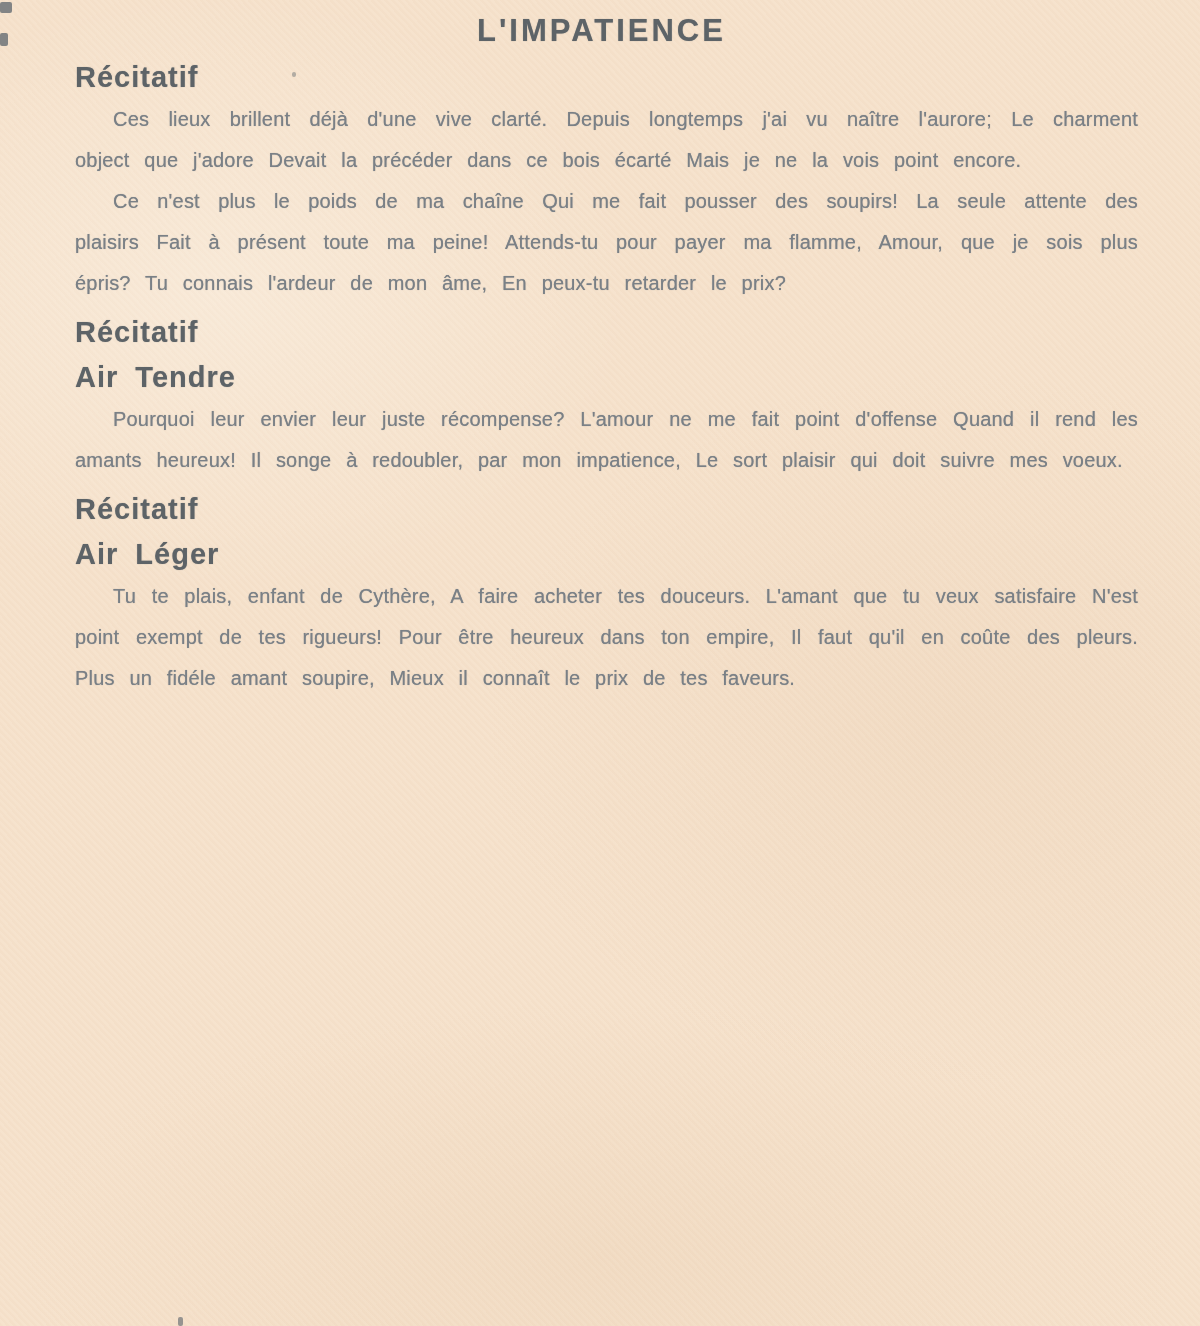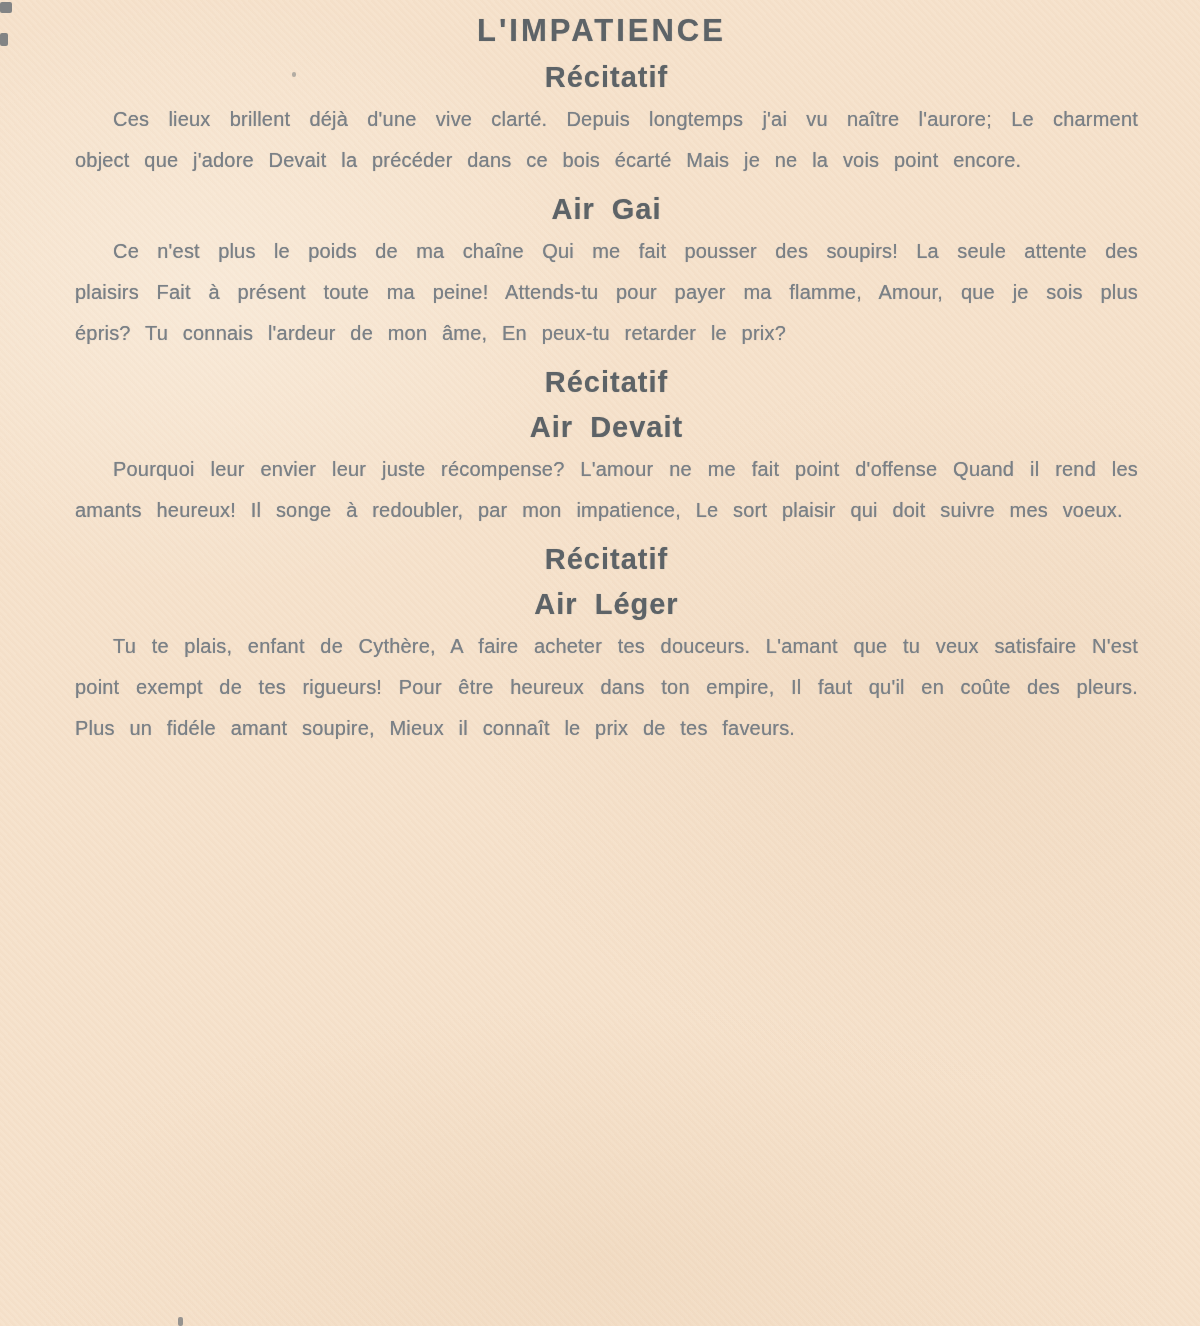--- a/index.html
+++ b/index.html
@@ -42,21 +42,20 @@
   }
   .section h2 {
     font-size: 29px;
     font-weight: bold;
     color: var(--ink-dark);
     line-height: 33px;
     letter-spacing: 1px;
     word-spacing: 8px;
     margin: 12px 0 5px 0;
     text-shadow: 0 0 1px rgba(93,99,103,0.5);
-    text-align: center;
   }
   .section p {
     font-size: 20px;
     color: var(--ink);
     line-height: 41px;
     text-align: justify;
     text-indent: 38px;
     word-spacing: 9px;
     letter-spacing: 0.2px;
     text-shadow: 0 0 0.8px rgba(122,128,134,0.8);
@@ -79,30 +78,29 @@
 <div class="page">
 
   <h1 class="title">L'IMPATIENCE</h1>
 
   <div class="section">
     <h2>Récitatif</h2>
     <p>Ces lieux brillent déjà d'une vive clarté. Depuis longtemps j'ai vu naître l'aurore; Le charment object que j'adore Devait la précéder dans ce bois écarté Mais je ne la vois point encore.</p>
   </div>
 
   <div class="section">
-    <h2>Air Gai</h2>
     <p>Ce n'est plus le poids de ma chaîne Qui me fait pousser des soupirs! La seule attente des plaisirs Fait à présent toute ma peine! Attends-tu pour payer ma flamme, Amour, que je sois plus épris? Tu connais l'ardeur de mon âme, En peux-tu retarder le prix?</p>
   </div>
 
   <div class="section">
     <h2>Récitatif</h2>
   </div>
 
   <div class="section">
-    <h2>Air Devait</h2>
+    <h2>Air Tendre</h2>
     <p>Pourquoi leur envier leur juste récompense? L'amour ne me fait point d'offense Quand il rend les amants heureux! Il songe à redoubler, par mon impatience, Le sort plaisir qui doit suivre mes voeux.</p>
   </div>
 
   <div class="section">
     <h2>Récitatif</h2>
   </div>
 
   <div class="section">
     <h2>Air Léger</h2>
     <p>Tu te plais, enfant de Cythère, A faire acheter tes douceurs. L'amant que tu veux satisfaire N'est point exempt de tes rigueurs! Pour être heureux dans ton empire, Il faut qu'il en coûte des pleurs. Plus un fidéle amant soupire, Mieux il connaît le prix de tes faveurs.</p>

